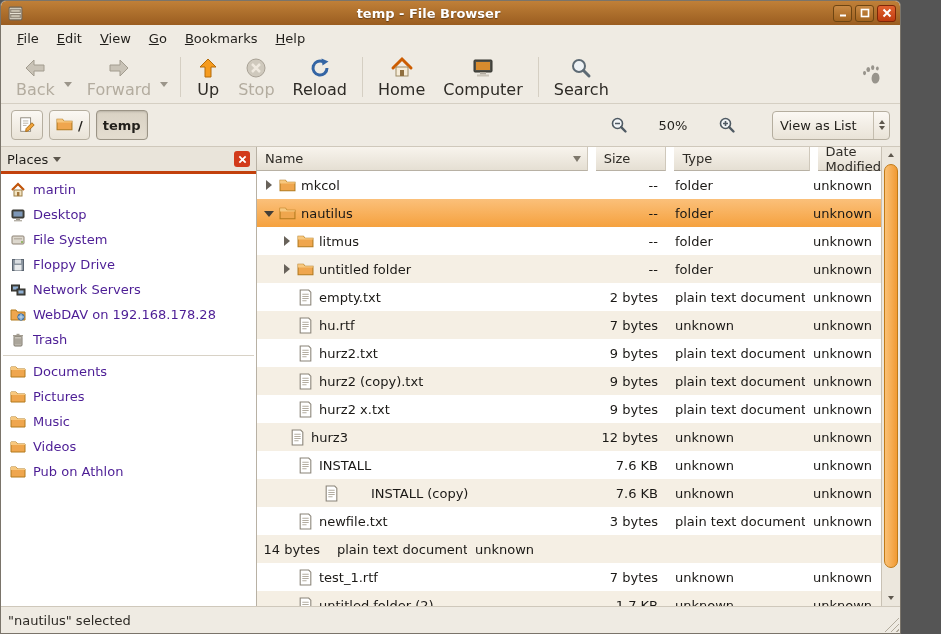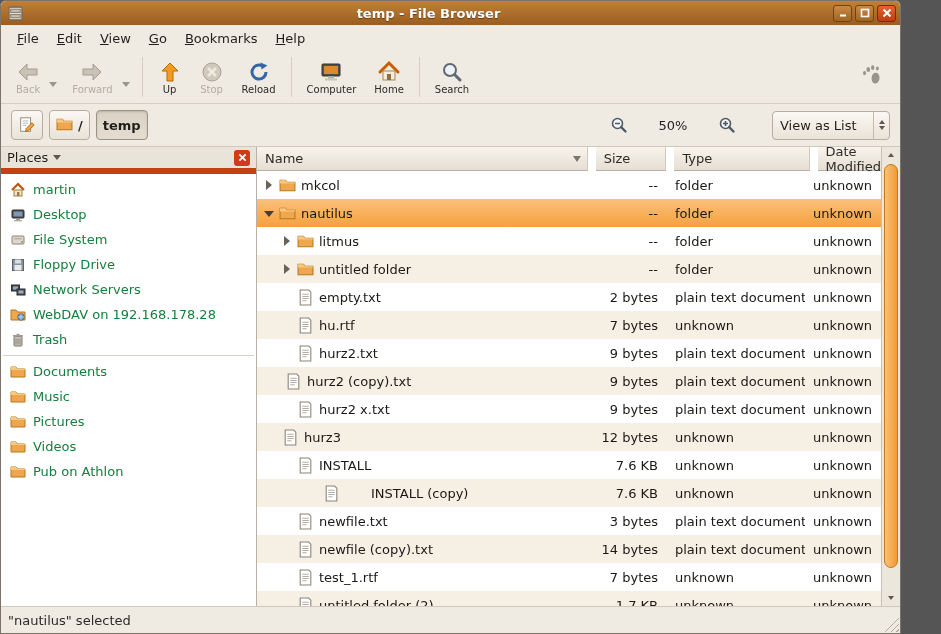--- a/index.html
+++ b/index.html
@@ -25,21 +25,21 @@
   .menu-item::first-letter { text-decoration:underline; }
 
   
   .toolbar { height:53px; display:flex; align-items:center; padding:1px 6px;
              border-bottom:1px solid #d5cfc3; }
   .toolgroup { display:flex; align-items:center; height:100%; }
   .toolbtn { display:flex; flex-direction:column; align-items:center; justify-content:center;
              padding:3px 9px; border-radius:3px; height:48px; }
   .toolbtn .ticon { width:24px; height:24px; }
   .toolbtn .ticon svg { width:24px; height:24px; }
-  .toolbtn .tlabel { font-size:10px; color:#2e2b26; margin-top:0; white-space:nowrap; }
+  .toolbtn .tlabel { font-size:16px; color:#2e2b26; margin-top:0; white-space:nowrap; }
   .toolbtn.disabled .tlabel { color:#b3ac9f; }
   .btnwrap { display:flex; align-items:center; }
   .ddarrow { width:0; height:0; border-left:4px solid transparent; border-right:4px solid transparent;
              border-top:5px solid #9b958a; margin:14px 6px 0 0; }
   .tsep { width:1px; height:40px; background:#d5cfc3; margin:0 6px; }
   .throbber { margin-left:auto; margin-right:8px; width:28px; height:28px; }
 
   
   .locbar { height:43px; display:flex; align-items:center; padding:0 10px; gap:6px;
             border-bottom:1px solid #cfc8bb; }
@@ -60,31 +60,31 @@
   .tri-up { width:0; height:0; border-left:3.5px solid transparent; border-right:3.5px solid transparent;
             border-bottom:4.5px solid #5d574d; }
   .tri-down { width:0; height:0; border-left:3.5px solid transparent; border-right:3.5px solid transparent;
               border-top:4.5px solid #5d574d; }
 
   
   .main { display:flex; height:459px; }
 
   
   .sidebar { width:256px; background:#fff; border-right:1px solid #b8b1a4; display:flex; flex-direction:column; }
-  .places-head { height:27px; background:#e9e4da; border-bottom:6px solid #c2410c;
+  .places-head { height:27px; background:#e9e4da; border-bottom:3px solid #c2410c;
                  display:flex; align-items:center; padding:0 6px; }
   .places-title { font-size:13px; color:#211f1b; }
   .places-dd { width:0; height:0; border-left:4px solid transparent; border-right:4px solid transparent;
                border-top:5px solid #5d574d; margin-left:5px; }
   .places-close { margin-left:auto; width:16px; height:16px; border-radius:3px; background:#d23a1a;
                   display:flex; align-items:center; justify-content:center; }
   .places-list { flex:1; padding-top:3px; overflow:hidden; }
   .place { height:25px; display:flex; align-items:center; padding-left:9px; gap:7px; }
   .place .picon, .place .picon svg { width:16px; height:16px; display:block; }
-  .place .plabel { font-size:13px; color:#15803d; white-space:nowrap; }
+  .place .plabel { font-size:13px; color:#4c1d95; white-space:nowrap; }
   .psep { height:1px; background:#d8d2c6; margin:3px 2px; }
 
   
   .content { flex:1; display:flex; background:#fff; min-width:0; }
   .listarea { flex:1; display:flex; flex-direction:column; min-width:0; overflow:hidden; }
   .listheader { height:24px; display:flex; flex-shrink:0;gap:8px; }
   .hcell { background:linear-gradient(180deg,#f8f4ed,#e5dfd3); border-right:1px solid #cfc8bb;
            border-bottom:1px solid #b8b1a4; font-size:13px; color:#2e2b26;
            display:flex; align-items:center; padding-left:8px; }
   .rows { flex:1; overflow:hidden; background:#a3a3a3; }
@@ -219,38 +219,38 @@
                 <path d="M13.5 2.5 L20.5 5.5 L14.5 9.5 Z" fill="#3465a4"></path>
               </svg></span>
       <span class="tlabel">Reload</span>
     </span>
 
   </span>
 <span class="tsep"></span>
   <span class="btnwrap">
     <span class="toolbtn">
       <span class="ticon"><svg viewBox="0 0 24 24">
+                <path d="M3 12 L12 3 L21 12" fill="none" stroke="#cc5c00" stroke-width="3" stroke-linecap="round"></path>
+                <rect x="6" y="11" width="12" height="9" fill="#f6ecd8" stroke="#9c8a64"></rect>
+                <rect x="10" y="14" width="4" height="6" fill="#8f6f3f"></rect>
+              </svg></span>
+      <span class="tlabel">Home</span>
+    </span>
+
+  </span>
+
+  <span class="btnwrap">
+    <span class="toolbtn">
+      <span class="ticon"><svg viewBox="0 0 24 24">
                 <rect x="3" y="4" width="18" height="12" rx="1" fill="#50504a" stroke="#32322d"></rect>
                 <rect x="5" y="6" width="14" height="8" fill="#d88b2e"></rect>
                 <rect x="9" y="16" width="6" height="2.5" fill="#b1aba0"></rect>
                 <rect x="6" y="18.5" width="12" height="2" fill="#c9c3b8"></rect>
               </svg></span>
       <span class="tlabel">Computer</span>
-    </span>
-
-  </span>
-
-  <span class="btnwrap">
-    <span class="toolbtn">
-      <span class="ticon"><svg viewBox="0 0 24 24">
-                <path d="M3 12 L12 3 L21 12" fill="none" stroke="#cc5c00" stroke-width="3" stroke-linecap="round"></path>
-                <rect x="6" y="11" width="12" height="9" fill="#f6ecd8" stroke="#9c8a64"></rect>
-                <rect x="10" y="14" width="4" height="6" fill="#8f6f3f"></rect>
-              </svg></span>
-      <span class="tlabel">Home</span>
     </span>
 
   </span>
 <span class="tsep"></span>
   <span class="btnwrap">
     <span class="toolbtn">
       <span class="ticon"><svg viewBox="0 0 24 24">
                 <circle cx="10" cy="10" r="6" fill="#eef2f5" stroke="#5d6a74" stroke-width="2"></circle>
                 <path d="M14.5 14.5 L20 20" stroke="#5d6a74" stroke-width="3" stroke-linecap="round"></path>
               </svg></span>
@@ -421,31 +421,31 @@
     <span class="plabel">Documents</span>
   </div>
 
   <div class="place">
     <span class="picon">
               <svg viewBox="0 0 16 16">
                 <path d="M1 4v9h14V5H7.5L6 3H1z" fill="#efa64e" stroke="#b27a1d"></path>
                 <path d="M1 6h14V5H7.5L6 3H1z" fill="#f7c87f"></path>
               </svg>
             </span>
-    <span class="plabel">Music</span>
+    <span class="plabel">Pictures</span>
   </div>
 
   <div class="place">
     <span class="picon">
               <svg viewBox="0 0 16 16">
                 <path d="M1 4v9h14V5H7.5L6 3H1z" fill="#efa64e" stroke="#b27a1d"></path>
                 <path d="M1 6h14V5H7.5L6 3H1z" fill="#f7c87f"></path>
               </svg>
             </span>
-    <span class="plabel">Pictures</span>
+    <span class="plabel">Music</span>
   </div>
 
   <div class="place">
     <span class="picon">
               <svg viewBox="0 0 16 16">
                 <path d="M1 4v9h14V5H7.5L6 3H1z" fill="#efa64e" stroke="#b27a1d"></path>
                 <path d="M1 6h14V5H7.5L6 3H1z" fill="#f7c87f"></path>
               </svg>
             </span>
     <span class="plabel">Videos</span>
@@ -581,21 +581,21 @@
                   </svg>
                 </span>
       <span class="fname">hurz2.txt</span>
     </div>
     <div class="cell c-size">9 bytes</div>
     <div class="cell c-type">plain text document</div>
     <div class="cell c-date">unknown</div>
   </div>
 
   <div class="frow alt">
-    <div class="cell c-name" style="padding-left: 12px;">
+    <div class="cell c-name" style="padding-left: 24px;">
       <span class="expander none"></span>
       <span class="ficon">
                   <svg viewBox="0 0 16 16">
                     <path d="M3 1h8l2 2v12H3z" fill="#fff" stroke="#8a8478"></path>
                     <path d="M5 5h6M5 7h6M5 9h6M5 11h4" stroke="#b3ada1"></path>
                   </svg>
                 </span>
       <span class="fname">hurz2 (copy).txt</span>
     </div>
     <div class="cell c-size">9 bytes</div>
@@ -613,21 +613,21 @@
                   </svg>
                 </span>
       <span class="fname">hurz2 x.txt</span>
     </div>
     <div class="cell c-size">9 bytes</div>
     <div class="cell c-type">plain text document</div>
     <div class="cell c-date">unknown</div>
   </div>
 
   <div class="frow alt">
-    <div class="cell c-name" style="padding-left: 9px;">
+    <div class="cell c-name" style="padding-left: 16px;">
       <span class="expander none"></span>
       <span class="ficon">
                   <svg viewBox="0 0 16 16">
                     <path d="M3 1h8l2 2v12H3z" fill="#fff" stroke="#8a8478"></path>
                     <path d="M5 5h6M5 7h6M5 9h6M5 11h4" stroke="#b3ada1"></path>
                   </svg>
                 </span>
       <span class="fname">hurz3</span>
     </div>
     <div class="cell c-size">12 bytes</div>
@@ -677,30 +677,20 @@
                   </svg>
                 </span>
       <span class="fname">newfile.txt</span>
     </div>
     <div class="cell c-size">3 bytes</div>
     <div class="cell c-type">plain text document</div>
     <div class="cell c-date">unknown</div>
   </div>
 
   <div class="frow alt">
-    <div class="cell c-name" style="padding-left: 24px;">
-      <span class="expander none"></span>
-      <span class="ficon">
-                  <svg viewBox="0 0 16 16">
-                    <path d="M3 1h8l2 2v12H3z" fill="#fff" stroke="#8a8478"></path>
-                    <path d="M5 5h6M5 7h6M5 9h6M5 11h4" stroke="#b3ada1"></path>
-                  </svg>
-                </span>
-      <span class="fname">newfile (copy).txt</span>
-    </div>
     <div class="cell c-size">14 bytes</div>
     <div class="cell c-type">plain text document</div>
     <div class="cell c-date">unknown</div>
   </div>
 
   <div class="frow">
     <div class="cell c-name" style="padding-left: 24px;">
       <span class="expander none"></span>
       <span class="ficon">
                   <svg viewBox="0 0 16 16">

